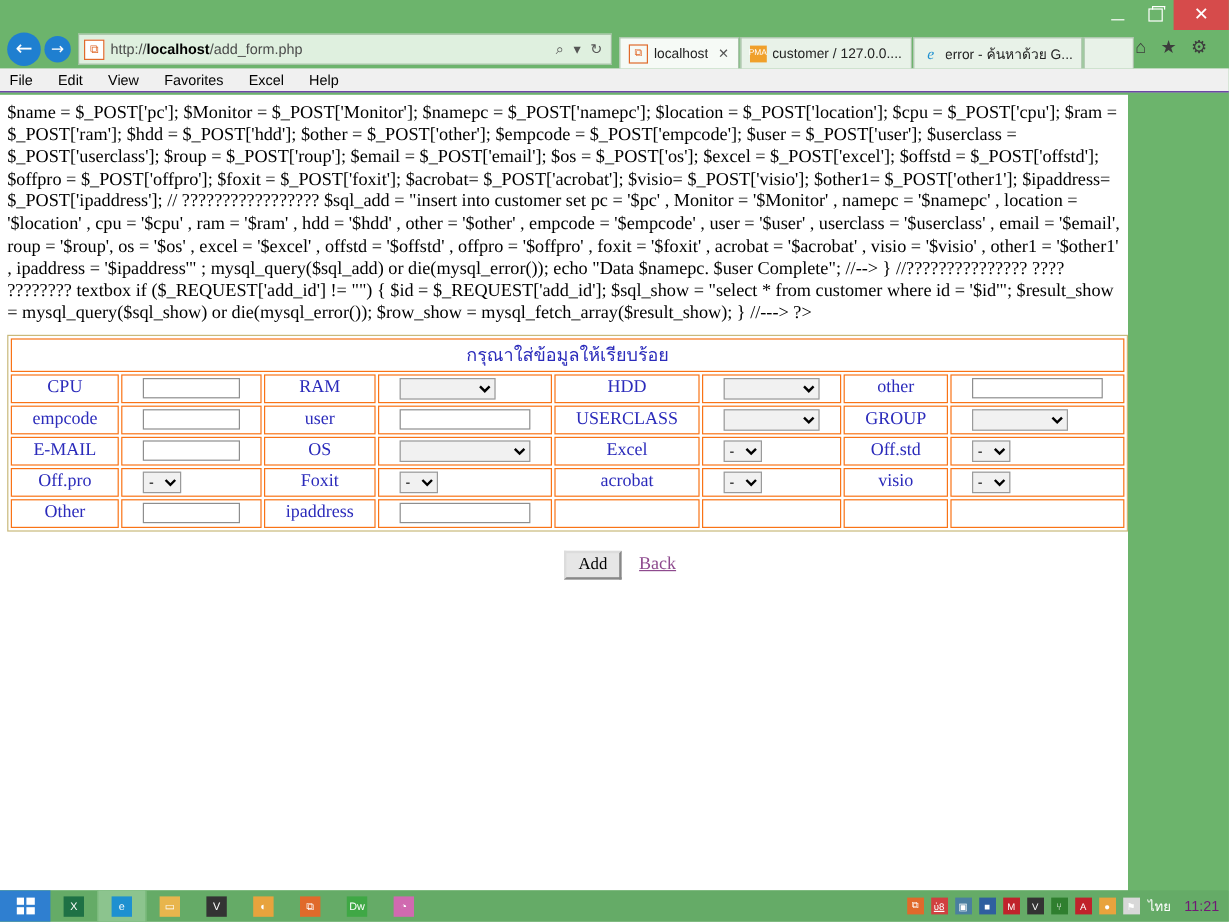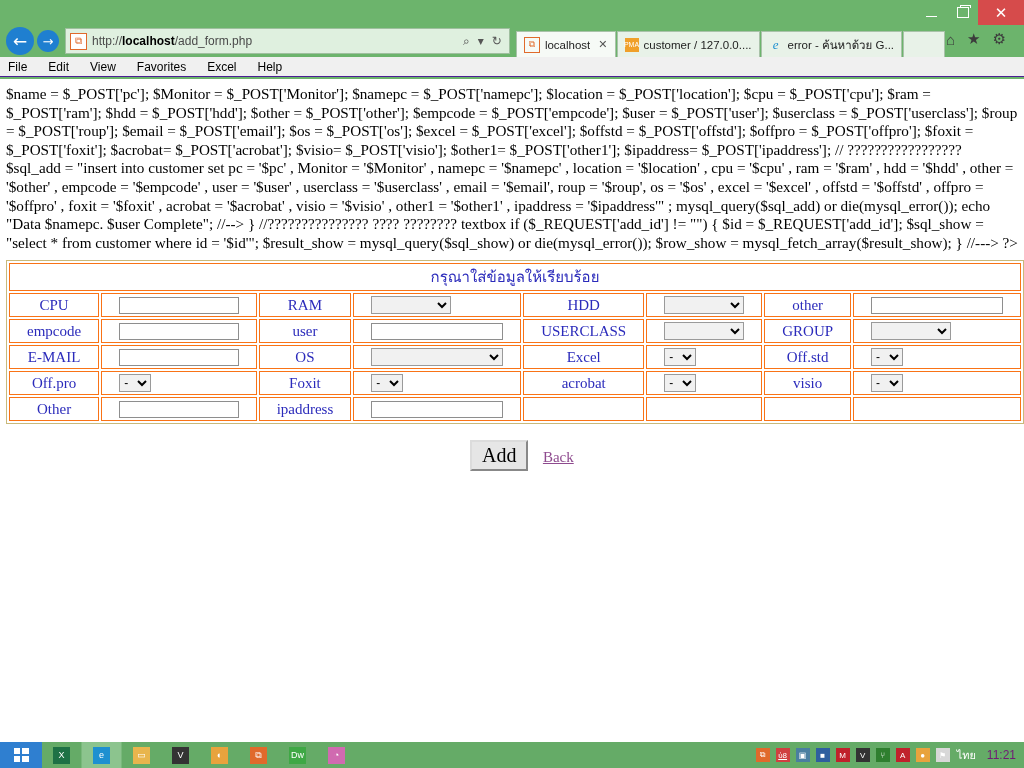--- a/index.html
+++ b/index.html
@@ -46,21 +46,21 @@
   .tab .tlabel{overflow:hidden;text-overflow:ellipsis;}
   .tab .tclose{margin-left:8px;color:#555;font-size:11px;}
   .tab.newtab{width:26px;}
   .chrome-icons{margin-left:auto;display:flex;align-items:center;gap:12px;
                 padding:0 12px 4px 0;color:#3c3c3c;font-size:15px;}
 
   
   .menubar{height:19px;background:#f0f0f0;border-bottom:1px solid #4c1d95;
            display:flex;align-items:center;padding-left:8px;font-size:12px;color:#000;}
   .menubar span{margin-right:21px;}
-  .page{position:absolute;left:0;top:79px;width:1024px;height:663px;background:#ffffff;overflow:hidden;}
+  .page{position:absolute;left:0;top:79px;width:940px;height:663px;background:#ffffff;overflow:hidden;}
   .code{font-family:"Liberation Serif","DejaVu Serif",serif;font-size:15.2px;
         line-height:18.6px;color:#000;padding:6px 4px 0 6px;word-wrap:break-word;}
 
   
   table.frm{border-collapse:separate;border-spacing:2px;margin:8px 0 0 6px;
             border:1px solid #c9b97a;background:#ffffff;}
   table.frm td{border:1px solid #f97316;font-family:"Liberation Serif","DejaVu Serif",serif;
                font-size:15px;color:#2b2bbb;height:20px;padding:1px 17px;}
   td.hdr{border:1px solid #c9b97a;text-align:center;color:#c0392b;height:48px;
          font-family:"DejaVu Sans",sans-serif;font-size:13.5px;}
@@ -69,21 +69,21 @@
   td.lbl2{text-align:center;white-space:nowrap;}
   td.fld{padding:1px 2px;}
   input.txt{width:100%;box-sizing:border-box;height:17px;border:1px solid #8e8e8e;
             background:#fff;font-size:12px;padding:0 2px;font-family:"Liberation Sans",sans-serif;}
   select.sel{height:18px;border:1px solid #9a9a9a;background:#f1f1f1;font-size:12px;
              font-family:"Liberation Sans",sans-serif;}
   select.sel.wide{width:100%;}
   select.sel.med{width:80px;}
   select.sel.narrow{width:32px;}
   .buttons{margin:16px 0 0 0;text-align:left;padding-left:470px;}
-  .btn{font-family:"Liberation Serif",serif;font-size:20px;background:#e6e6e6;
+  .btn{font-family:"Liberation Serif",serif;font-size:14px;background:#e6e6e6;
        border:2px outset #dcdcdc;padding:2px 10px;color:#000;}
   a.back{font-family:"Liberation Serif",serif;font-size:15px;color:#8e4a8e;
          text-decoration:underline;margin-left:10px;}
 
   
   .taskbar{position:absolute;left:0;top:742px;width:1024px;height:26px;background:#65ab67;
            display:flex;align-items:center;}
   .startbtn{width:42px;height:26px;background:#2f7fd0;display:flex;align-items:center;
             justify-content:center;flex:none;}
   .winlogo{width:15px;height:14px;display:grid;grid-template-columns:1fr 1fr;

